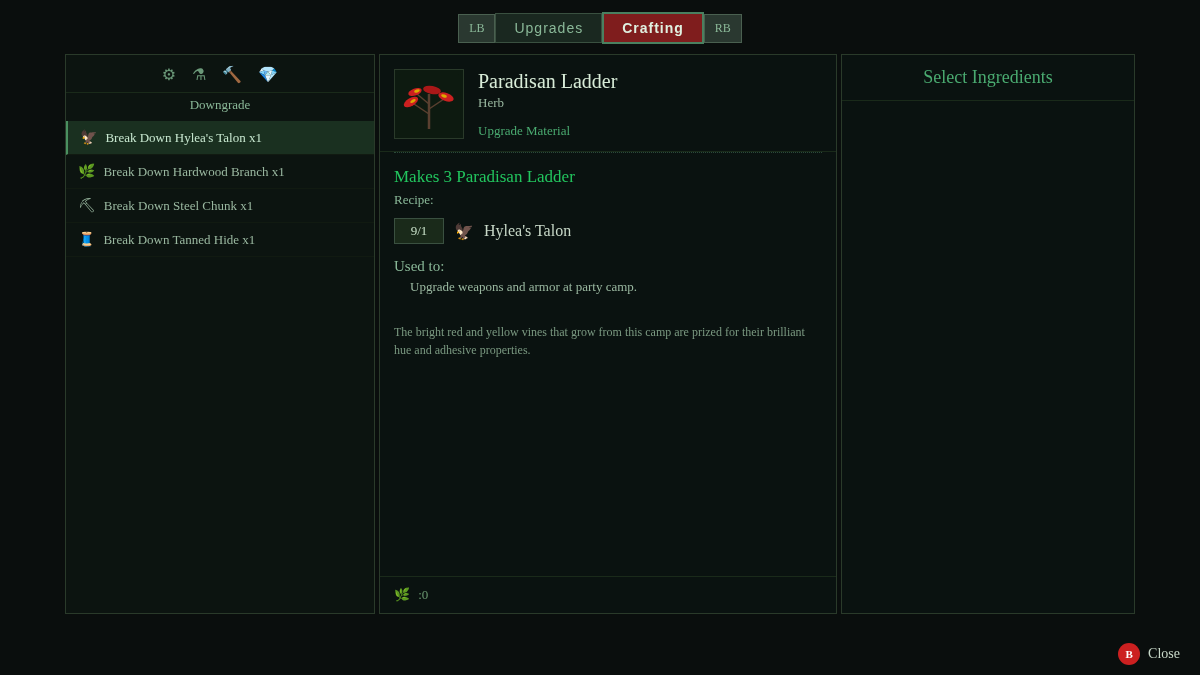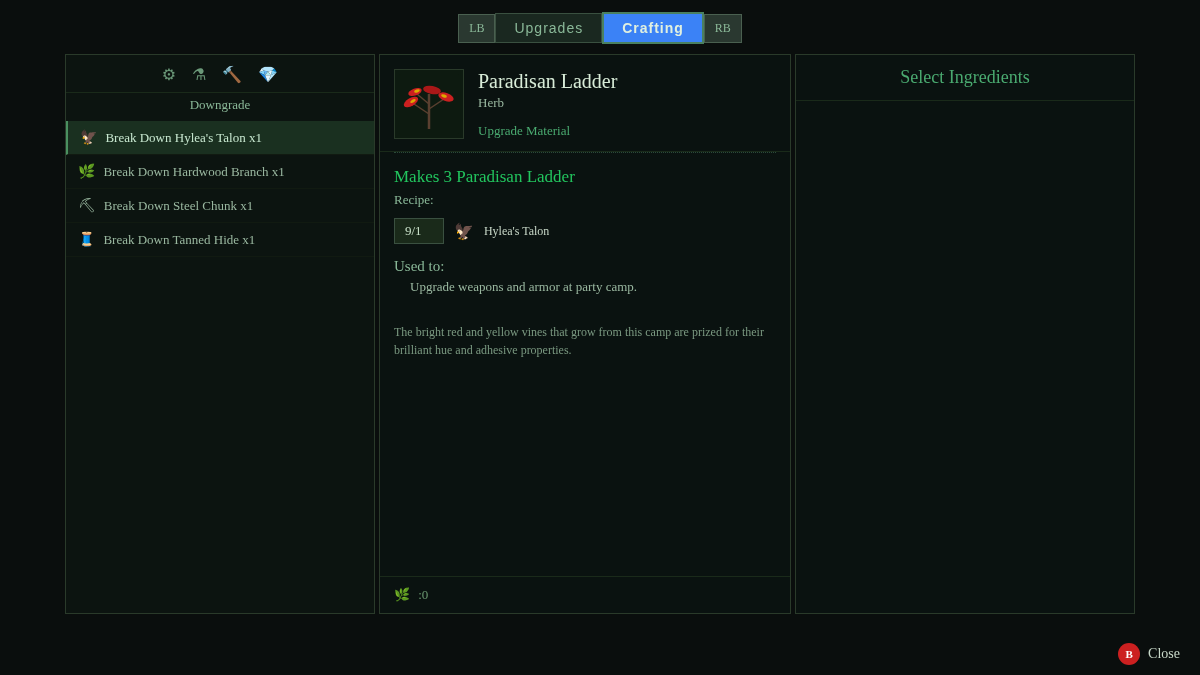--- a/index.html
+++ b/index.html
@@ -27,21 +27,21 @@
       background: #1a2820;
       border: 1px solid #3a5040;
       color: #8ab898;
       padding: 6px 18px;
       font-size: 14px;
       cursor: pointer;
       letter-spacing: 1px;
     }
 
     .nav-button.active {
-      background: #3b82f6;
+      background: #7f1d1d;
       border: 2px solid #4a8060;
       color: #e0f0e0;
       font-weight: bold;
     }
 
     .nav-trigger {
       background: #2a3830;
       border: 1px solid #4a6050;
       color: #8ab898;
       padding: 6px 10px;
@@ -196,29 +196,30 @@
       margin-bottom: 14px;
     }
 
     .ingredient-count {
       background: #1a2a1a;
       border: 1px solid #3a5040;
       color: #c8e0c8;
       font-size: 13px;
       padding: 4px 10px;
       min-width: 50px;
+      text-align: center;
     }
 
     .ingredient-icon {
       font-size: 16px;
       color: #6a9878;
     }
 
     .ingredient-name {
-      font-size: 12px;
+      font-size: 16px;
       color: #c8d8c8;
     }
 
     .used-to-section {
       margin-top: 10px;
     }
 
     .used-to-label {
       font-size: 15px;
       color: #8ab898;
@@ -244,21 +245,21 @@
       padding: 10px 14px;
       display: flex;
       align-items: center;
       gap: 8px;
       color: #6a9870;
       font-size: 13px;
     }
 
     
     .right-panel {
-      width: 340px;
+      width: 294px;
       background: #0a1210;
       border: 1px solid #2a3a2a;
       display: flex;
       flex-direction: column;
     }
 
     .right-header {
       padding: 12px 16px;
       font-size: 18px;
       color: #4aaa70;

